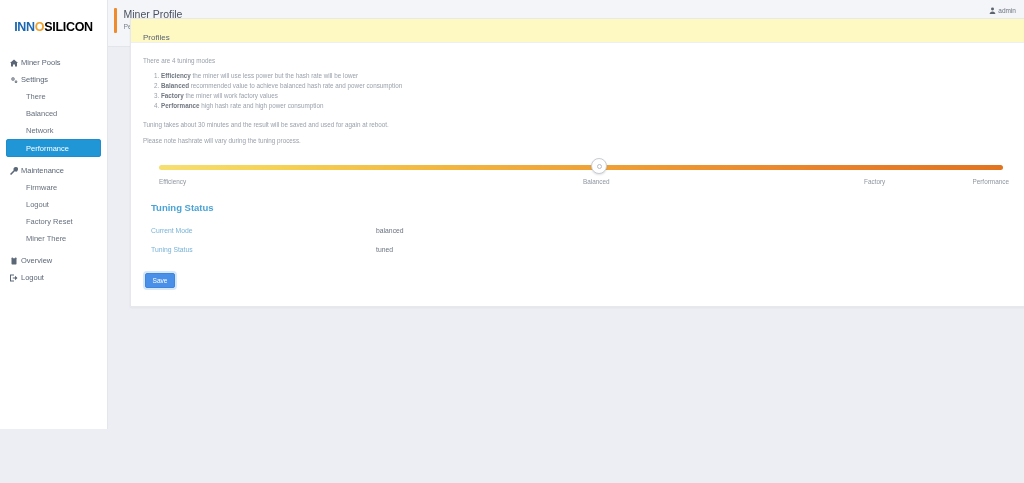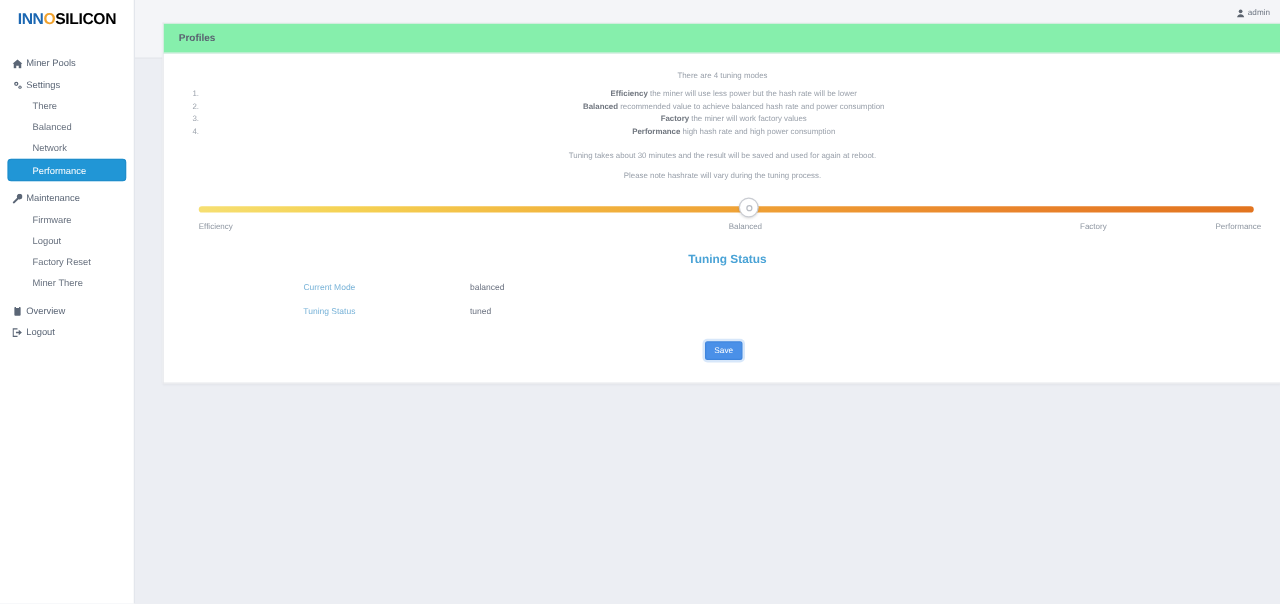--- a/index.html
+++ b/index.html
@@ -6,25 +6,25 @@
   html, body {
     width: 1024px; height: 483px;
     background: #eceef3;
     font-family: "Liberation Sans", sans-serif;
     overflow: hidden;
   }
   .app { display: flex; width: 1024px; height: 483px; }
 
   
   .sidebar {
-    width: 108px; height: 483px;
+    width: 108px; height: 429px;
     background: #ffffff;
     border-right: 1px solid #e3e6ec;
     flex: 0 0 108px;
-    padding-top: 0;
+    padding-top: 12px;
   }
   .logo {
     height: 30px;
     display: flex; align-items: center; justify-content: center;
     font-size: 12.5px; font-weight: bold; letter-spacing: -0.3px;
     margin-bottom: 12px;
   }
   .logo .l-a { color: #1b67b2; }
   .logo .l-b { color: #f0a22e; }
   .logo .l-c { color: #000000; }
@@ -83,27 +83,26 @@
   
   .card {
     position: absolute; left: 22px; top: 18px; right: -1px;
     background: #ffffff;
     border: 1px solid #e6e8ec;
     border-right: none;
     box-shadow: 0 1px 2px rgba(30,40,60,0.05);
   }
   .card-head {
     height: 24px; padding: 0 12px;
-    display: flex; align-items: center;
+    display: flex; align-items: flex-end;
     font-size: 8px; color: #5a6271;
     border-bottom: 1px solid #edeff2;
-    background: #86efac;
-    font-weight: bold;
-  }
-  .card-body { padding: 14px 12px 18px 12px; text-align: center; }
+    background: #fef9c3;
+  }
+  .card-body { padding: 14px 12px 18px 12px; }
 
   .intro { font-size: 6.3px; color: #9aa1ab; margin-bottom: 7px; }
   ol.modes { margin: 0 0 11px 18px; padding: 0; }
   ol.modes li {
     font-size: 6.3px; color: #9aa1ab;
     line-height: 9.4px; margin-bottom: 0.5px;
   }
   ol.modes li b { color: #70767f; font-weight: bold; }
   .note { font-size: 6.3px; color: #9aa1ab; margin-bottom: 9px; }
   .note.last { margin-bottom: 14px; }
@@ -254,20 +253,27 @@
         </span>
         <span>Logout</span>
       </div>
 
     </div>
   </div>
 
   <div class="main">
 
     <div class="topbar">
+      <div class="title-wrap">
+        <div class="title-bar"></div>
+        <div class="title-txt">
+          <div class="title-main">Miner Profile</div>
+          <div class="title-sub">Performance</div>
+        </div>
+      </div>
       <div class="user">
         <span class="u-ico">
           <svg width="7" height="7" viewBox="0 0 16 16" fill="#5c646f">
               <circle cx="8" cy="4.6" r="3.4"></circle>
               <path d="M1.5 16c0-3.6 2.9-6 6.5-6s6.5 2.4 6.5 6z"></path>
             </svg>
         </span>
         <span>admin</span>
       </div>
     </div>

